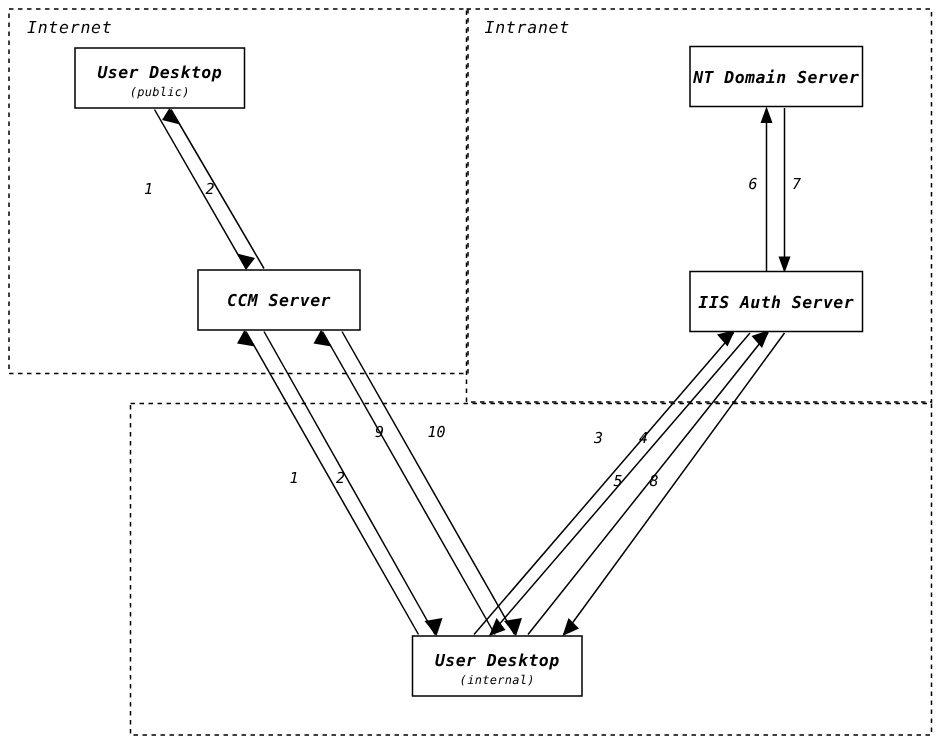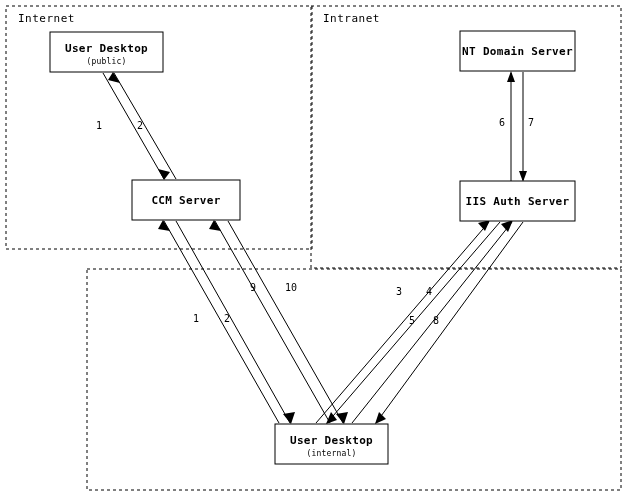--- a/index.html
+++ b/index.html
@@ -10,20 +10,21 @@
   }
   body {
     font-family: "DejaVu Sans Mono", "Liberation Mono", monospace;
   }
   #diagram-root {
     position: relative;
     width: 627px;
     height: 497px;
     background: #ffffff;
     overflow: hidden;
+    font-style: italic;
   }
   #diagram-svg {
     position: absolute;
     left: 0;
     top: 0;
     width: 627px;
     height: 497px;
   }
   .zone-label {
     font-family: "DejaVu Sans Mono", "Liberation Mono", monospace;

